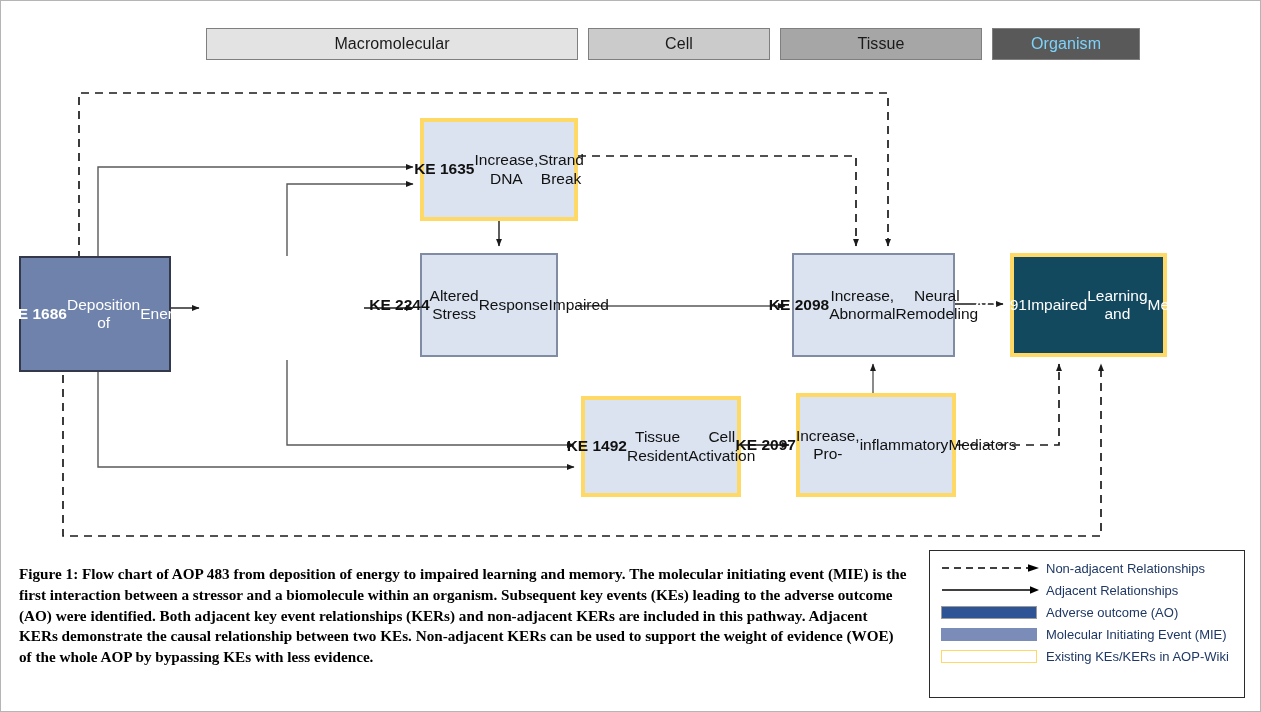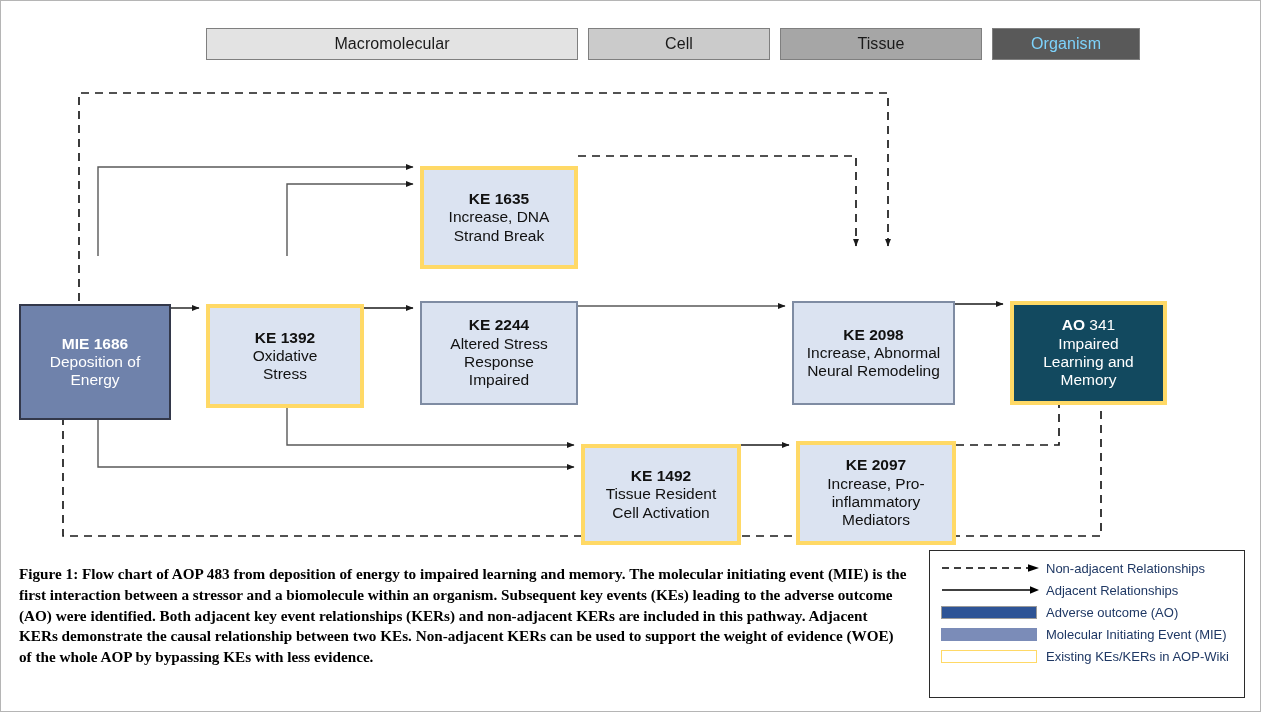--- a/index.html
+++ b/index.html
@@ -15,36 +15,36 @@
   
   .level-bar{position:absolute;top:27px;height:32px;box-sizing:border-box;
     border:1px solid #7f7f7f;display:flex;align-items:center;justify-content:center;
     font-size:16px;color:#1a1a1a;letter-spacing:.1px;}
   #lvl-macro{left:205px;width:372px;background:#e3e3e3;}
   #lvl-cell {left:587px;width:182px;background:#cbcbcb;}
   #lvl-tissue{left:779px;width:202px;background:#a6a6a6;}
   #lvl-org  {left:991px;width:148px;background:#595959;color:#7dd3fc;}
 
   
-  .node{position:absolute;box-sizing:border-box;display:flex;flex-direction:column;
+  .node{position:absolute;box-sizing:border-box;display:flex;flex-direction:row;
     align-items:center;justify-content:center;text-align:center;line-height:1.18;
-    font-size:15.5px;color:#111111;padding:3px 6px;z-index:5;margin-top:48px;}
+    font-size:15.5px;color:#111111;padding:3px 6px;z-index:5;}
   .node .id{font-weight:bold;white-space:nowrap;}
   .node .ttl{font-weight:normal;}
   .ke{background:#dbe3f1;border:2px solid #7f8ca3;}
   .ke-wiki{background:#dbe3f1;border:4px solid #ffd966;}
   .mie{background:#6f82ab;border:2px solid #33384a;color:#ffffff;}
   .ao{background:#12495f;border:4px solid #ffd966;color:#ffffff;}
   .ao .id{font-weight:normal;}
   .ao .id b{font-weight:bold;}
 
   #n-mie   {left:18px; top:255px; width:152px;height:116px;}
   #n-1392  {left:205px;top:255px;width:158px;height:104px;}
   #n-1635  {left:419px;top:117px;width:158px;height:103px;}
-  #n-2244  {left:419px;top:252px;width:158px;height:104px;}
+  #n-2244  {left:419px;top:252px;width:138px;height:104px;}
   #n-2098  {left:791px;top:252px;width:163px;height:104px;}
   #n-ao    {left:1009px;top:252px;width:157px;height:104px;}
   #n-1492  {left:580px;top:395px;width:160px;height:101px;}
   #n-2097  {left:795px;top:392px;width:160px;height:104px;}
 
   
   #wires{position:absolute;left:0;top:0;width:1261px;height:712px;z-index:2;}
 
   
   #caption{position:absolute;left:18px;top:563px;width:890px;
@@ -126,25 +126,20 @@
       <path d="M955,444 L1058,444 L1058,363"></path>
     </g>
   </svg>
 
   <div class="node mie" id="n-mie">
     <span class="id">MIE 1686</span>
     <span class="ttl">Deposition of</span>
     <span class="ttl">Energy</span>
   </div>
 
-  <div class="node ke-wiki" id="n-1392">
-    <span class="id">KE 1392</span>
-    <span class="ttl">Oxidative</span>
-    <span class="ttl">Stress</span>
-  </div>
 
   <div class="node ke-wiki" id="n-1635">
     <span class="id">KE 1635</span>
     <span class="ttl">Increase, DNA</span>
     <span class="ttl">Strand Break</span>
   </div>
 
   <div class="node ke" id="n-2244">
     <span class="id">KE 2244</span>
     <span class="ttl">Altered Stress</span>
@@ -165,21 +160,21 @@
   </div>
 
   <div class="node ke-wiki" id="n-2097">
     <span class="id">KE 2097</span>
     <span class="ttl">Increase,  Pro-</span>
     <span class="ttl">inflammatory</span>
     <span class="ttl">Mediators</span>
   </div>
 
   <div class="node ao" id="n-ao">
-    <span class="id"><b>AO</b><span> 341</span></span>
+    <span class="id"><b>AO</b><span> 191</span></span>
     <span class="ttl">Impaired</span>
     <span class="ttl">Learning and</span>
     <span class="ttl">Memory</span>
   </div>
 
   <div id="caption">Figure 1: Flow chart of AOP 483 from deposition of energy to impaired learning and memory. The molecular initiating event (MIE) is the first interaction between a stressor and a biomolecule within an organism. Subsequent key events (KEs) leading to the adverse outcome (AO) were identified. Both adjacent key event relationships (KERs) and non-adjacent KERs are included in this pathway. Adjacent KERs demonstrate the causal relationship between two KEs. Non-adjacent KERs can be used to support the weight of evidence (WOE) of the whole AOP by bypassing KEs with less evidence.</div>
 
   <div id="legend">
     <div class="lg-row">
       <span class="lg-key">

